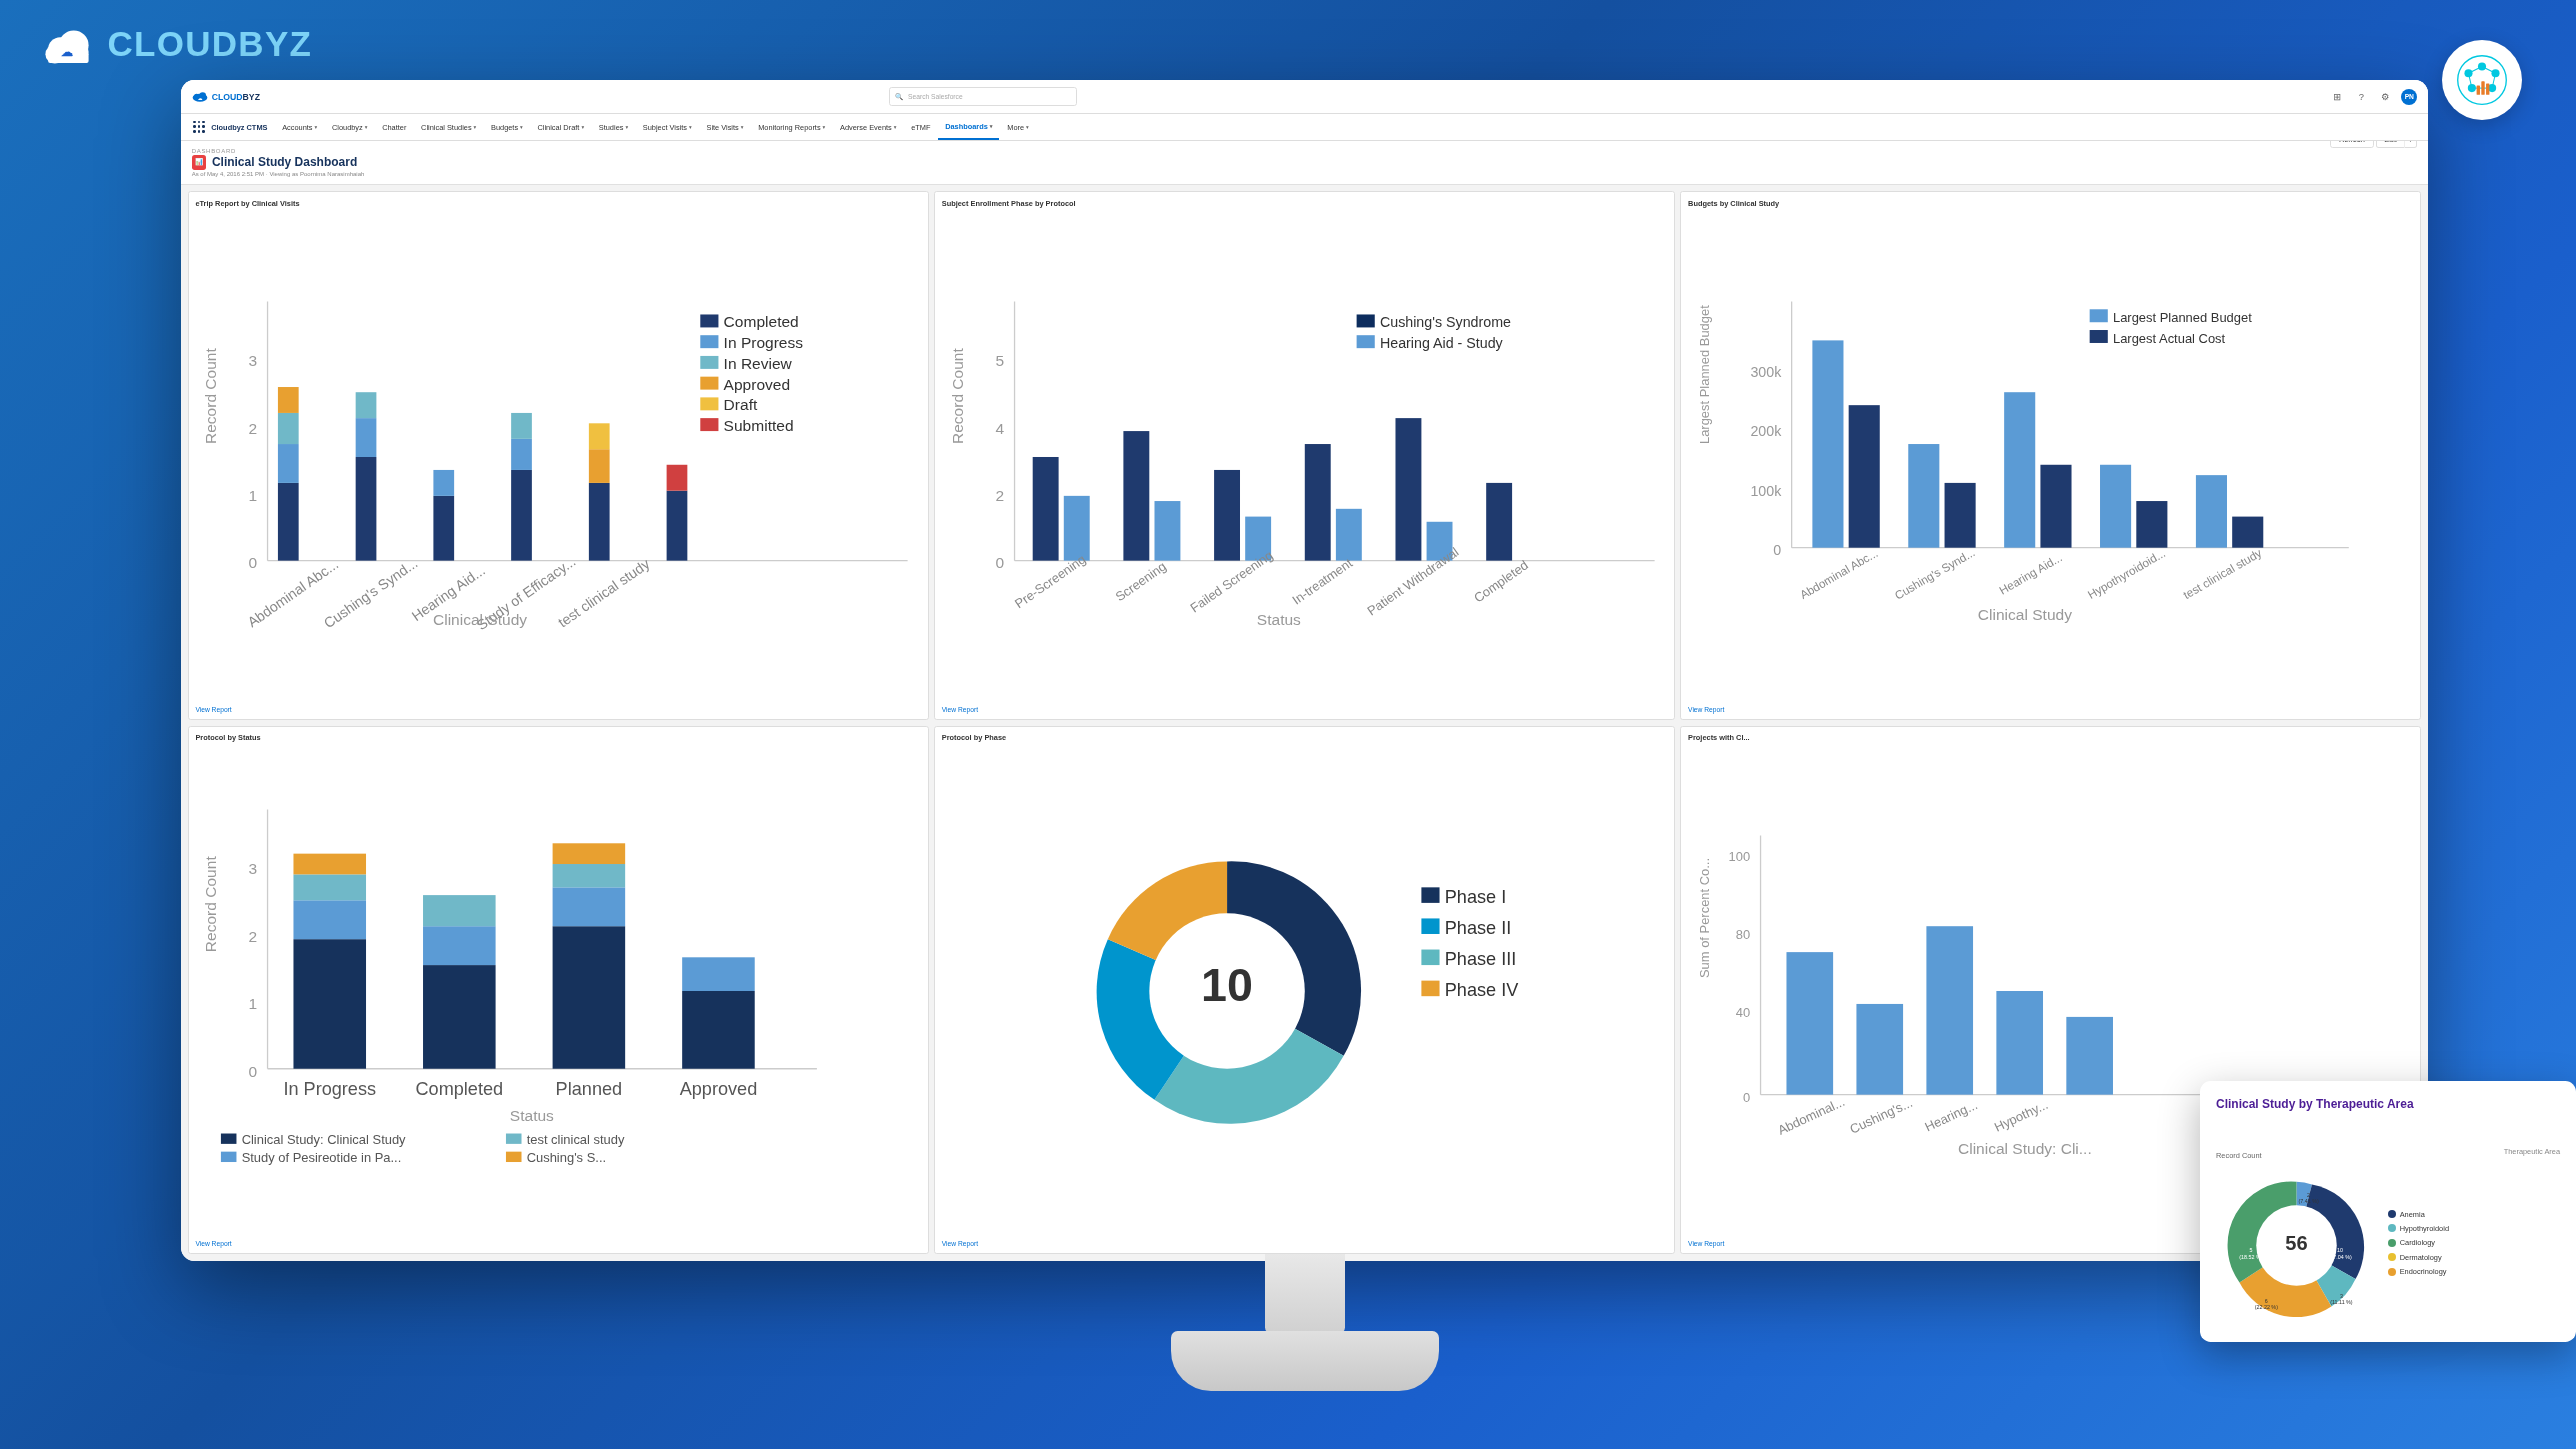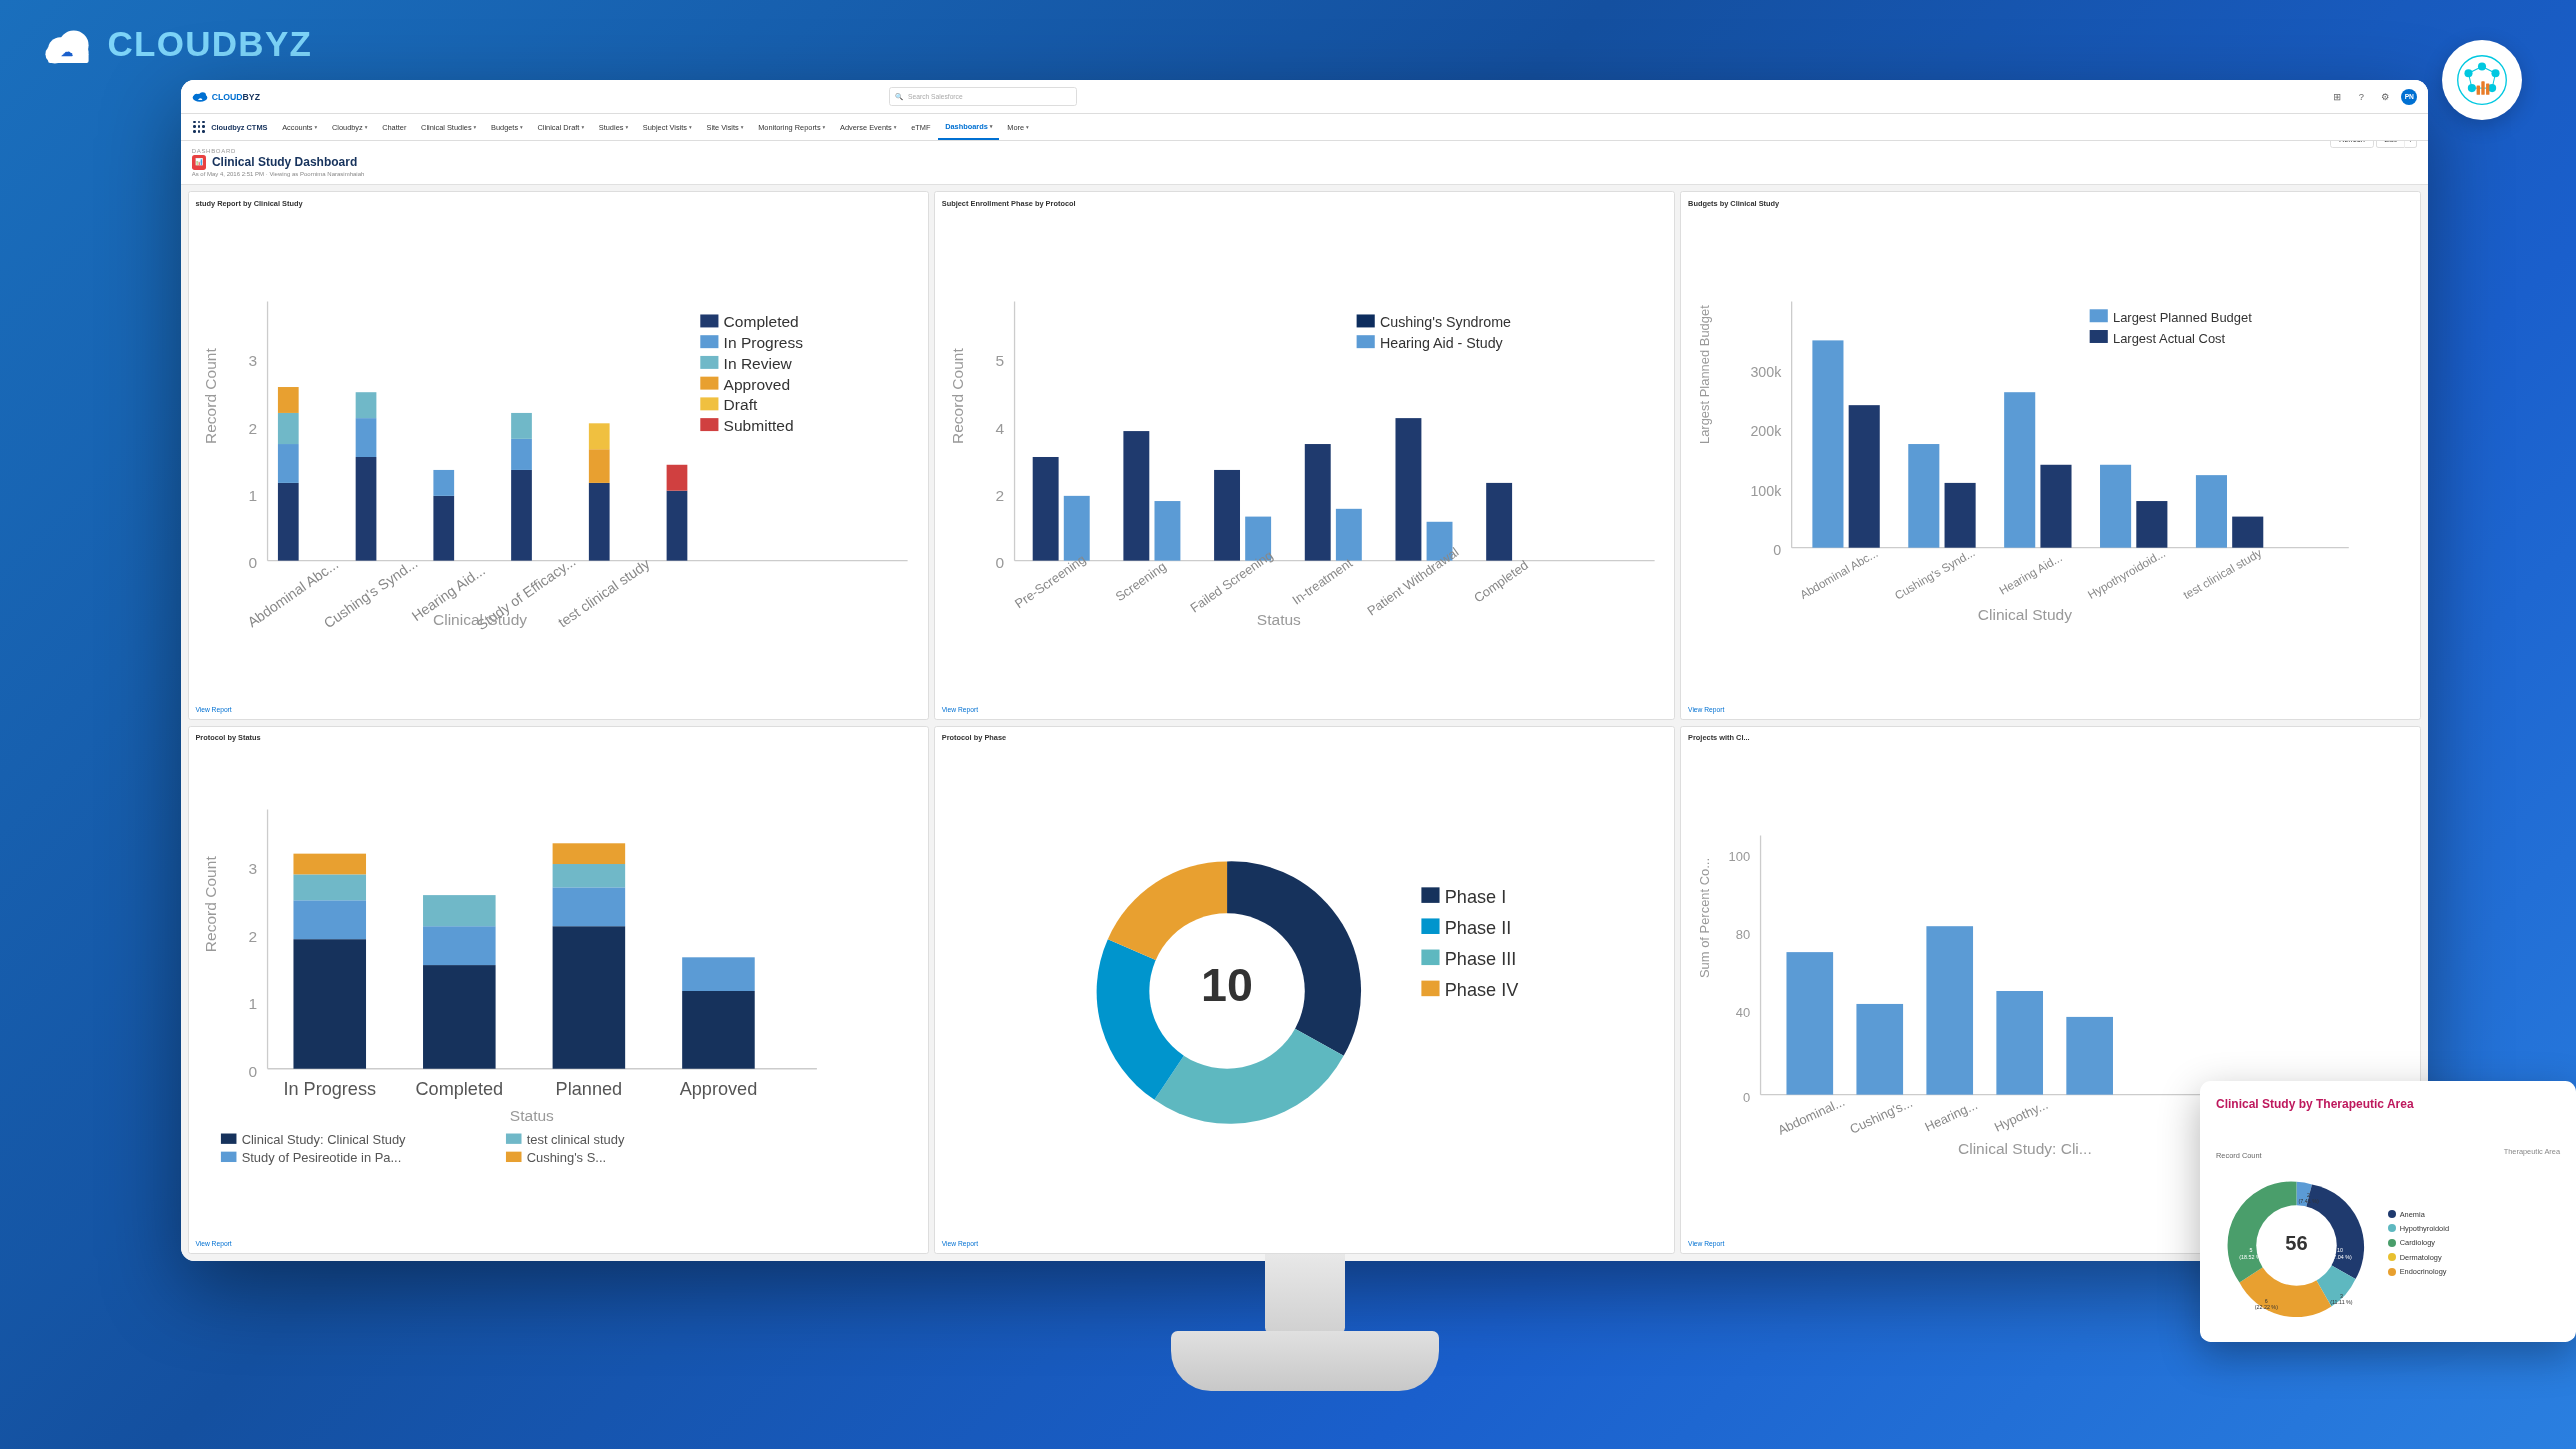--- a/index.html
+++ b/index.html
@@ -344,21 +344,21 @@
       width: 376px;
       background: white;
       border-radius: 10.7px;
       box-shadow: 0 13.4px 40px rgba(0,0,0,0.3);
       padding: 16px;
       z-index: 10;
     }
     .floating-card-title {
       font-size: 12px;
       font-weight: 700;
-      color: #be185d;
+      color: #4c1d95;
       margin-bottom: 10.7px;
     }
     .floating-card-subtitle {
       font-size: 7.4px;
       color: #888;
       text-align: right;
       margin-bottom: 2.7px;
       margin-top: 36px;
     }
     .floating-chart-area {
@@ -546,21 +546,21 @@
           <div class="dash-title">
             <div class="dash-icon">📊</div>
             <span>Clinical Study Dashboard</span>
           </div>
           <div class="dash-subtitle">As of May 4, 2016 2:51 PM · Viewing as Poornima Narasimhaiah</div>
         </div>
 
         <div class="dash-grid">
 
           <div class="dash-card">
-            <div class="card-title">study Report by Clinical Study</div>
+            <div class="card-title">eTrip Report by Clinical Visits</div>
             <div class="card-body">
               
               <svg width="100%" height="100%" viewBox="0 0 280 130">
 
                 <line x1="28" y1="5" x2="28" y2="105" stroke="#ccc" stroke-width="0.5"></line>
                 <line x1="28" y1="105" x2="275" y2="105" stroke="#ccc" stroke-width="0.5"></line>
 
                 <text x="24" y="108" font-size="6" fill="#999" text-anchor="end">0</text>
                 <text x="24" y="82" font-size="6" fill="#999" text-anchor="end">1</text>
                 <text x="24" y="56" font-size="6" fill="#999" text-anchor="end">2</text>

